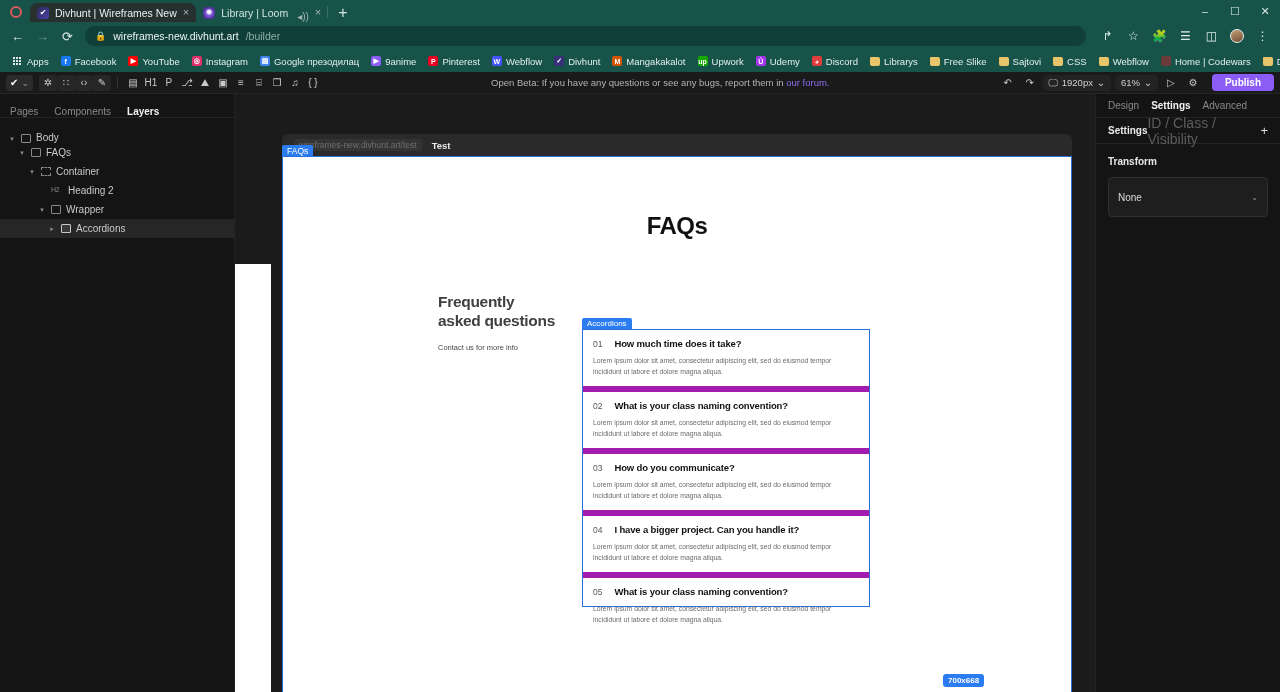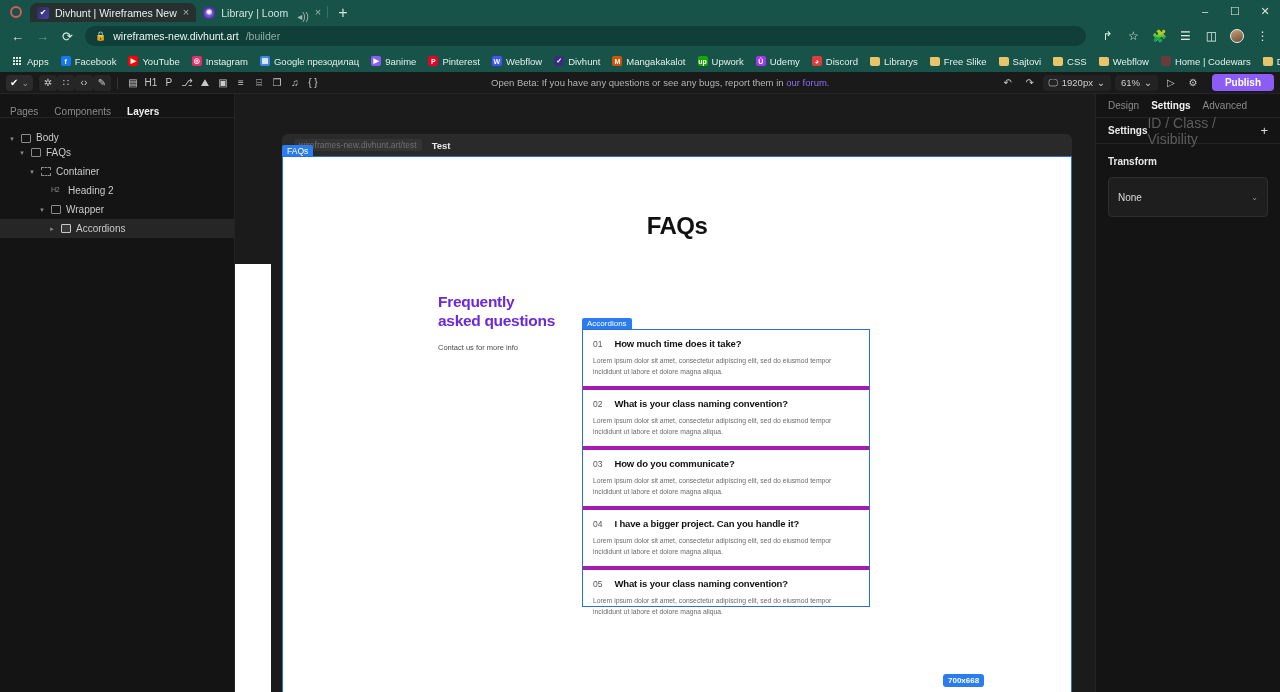--- a/index.html
+++ b/index.html
@@ -134,32 +134,32 @@
   .tag-faqs {
     position:absolute; left:47px; top:51px; background:#2b7cf0; color:#fff;
     font-size:8.5px; padding:1px 5px; border-radius:2px 2px 0 0; line-height:1.3;
   }
   .page-inner { position: relative; width: 100%; height: 100%; background: #fff; }
   .faq-title {
     position:absolute; left:0; right:0; top:55px; text-align:center;
     font-size:24px; font-weight:bold; color:#111; letter-spacing:-0.5px;
   }
   .faq-left { position:absolute; left:155px; top:135px; width:180px; }
-  .faq-left h3 { font-size:15.5px; font-weight:bold; color:#6d28d9; line-height:1.25; letter-spacing:-0.3px;}
+  .faq-left h3 { font-size:15.5px; font-weight:bold; color:#404040; line-height:1.25; letter-spacing:-0.3px;}
   .faq-left p { margin-top:12px; font-size:7.5px; color:#4a4a4a; }
 
   .accordion-box {
     position:absolute; left:347px; top:235px; width:288px; height:278px;
     border:1px solid #2b6fd6; background:#fff;
   }
   .tag-accordions {
     position:absolute; left:347px; top:224px; background:#2b7cf0; color:#fff;
     font-size:8px; padding:1px 5px; border-radius:2px 2px 0 0; line-height:1.35;
   }
-  .acc-item { padding: 8px 10px 9px 10px; border-bottom:4px solid #a21caf; }
+  .acc-item { padding: 8px 10px 9px 10px; border-bottom:6px solid #a21caf; }
   .acc-item:last-child { border-bottom:none; }
   .acc-head { display:flex; align-items:baseline; gap:12px; }
   .acc-num { font-size:8.5px; color:#555; font-weight:500; flex:none; }
   .acc-q { font-size:9.5px; font-weight:bold; color:#111; letter-spacing:-0.15px; }
   .acc-body { margin-top:7px; font-size:6.8px; line-height:1.55; color:#6b6b6b; }
 
   .size-badge {
     position:absolute; left:708px; top:580px; background:#2b7cf0; color:#fff;
     font-size:8px; font-weight:bold; padding:2px 5px; border-radius:3px;
   }

